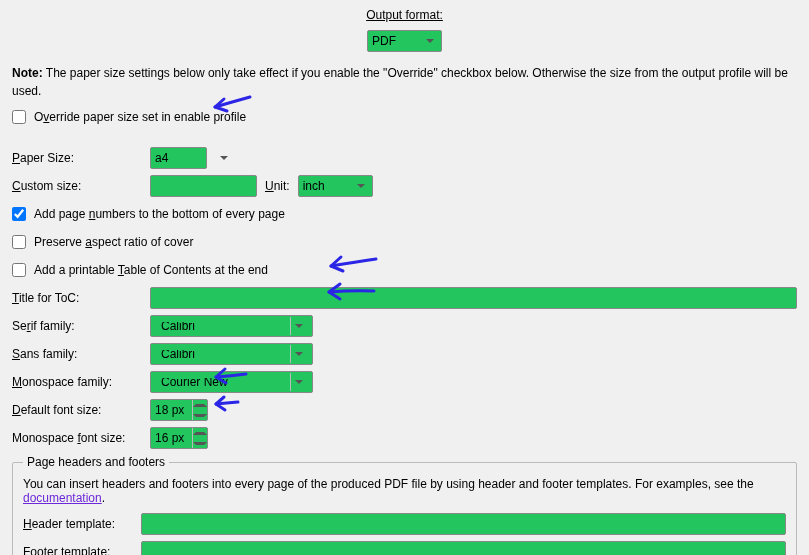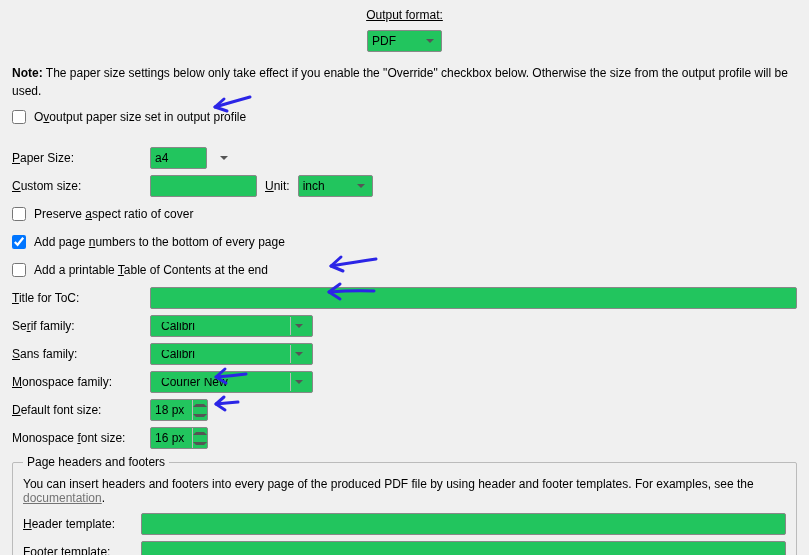--- a/index.html
+++ b/index.html
@@ -97,21 +97,21 @@
   fieldset {
     border: 1px solid #bbb;
     border-radius: 2px;
     margin: 6px 0 0 0;
     padding: 8px 10px 10px 10px;
   }
   legend {
     padding: 0 4px;
     font: inherit;
   }
-  a.link { color:#737373; text-decoration: underline; cursor:pointer; }
+  a.link { color:#6d28d9; text-decoration: underline; cursor:pointer; }
   .note-row { line-height: 1.5; margin-bottom:6px; }
   .arrow-svg { position: absolute; pointer-events:none; }
 </style>
 </head>
 <body>
 
 <div class="page">
 
   <div class="row top">
     <span class="label">
@@ -126,21 +126,21 @@
   </div>
 
   <div class="note-row">
     <b>Note:</b>
     <span>The paper size settings below only take effect if you enable the "Override" checkbox below. Otherwise the size from the output profile will be used.</span>
   </div>
 
   <div class="row">
     <input type="checkbox" style="">
     <span class="label">
-      <span>O</span><span class="u">v</span><span>output paper size set in output profile</span>
+      <span>O</span><span class="u">v</span><span>erride paper size set in enable profile</span>
     </span>
   </div>
 
   <div class="row" style="margin-top:19px;">
     <span class="label label-col">
       <span class="u">P</span><span>aper Size:</span>
     </span>
     <div class="select" style="width:57px;gap:48px;">
       <span>a4</span>
       <div class="tri noborder">
@@ -159,30 +159,30 @@
     </span>
     <div class="select" style="width:75px;">
       <span>inch</span>
       <div class="tri noborder">
           <div class="caret"></div>
         </div>
     </div>
   </div>
 
   <div class="row">
+    <input type="checkbox" checked="" style="">
+    <span class="label">
+      <span>Add page </span><span class="u">n</span><span>umbers to the bottom of every page</span>
+    </span>
+  </div>
+
+  <div class="row">
     <input type="checkbox" style="">
     <span class="label">
       <span>Preserve </span><span class="u">a</span><span>spect ratio of cover</span>
-    </span>
-  </div>
-
-  <div class="row">
-    <input type="checkbox" checked="" style="">
-    <span class="label">
-      <span>Add page </span><span class="u">n</span><span>umbers to the bottom of every page</span>
     </span>
   </div>
 
   <div class="row">
     <input type="checkbox" style="">
     <span class="label">
       <span>Add a printable </span><span class="u">T</span><span>able of Contents at the end</span>
     </span>
   </div>
 

